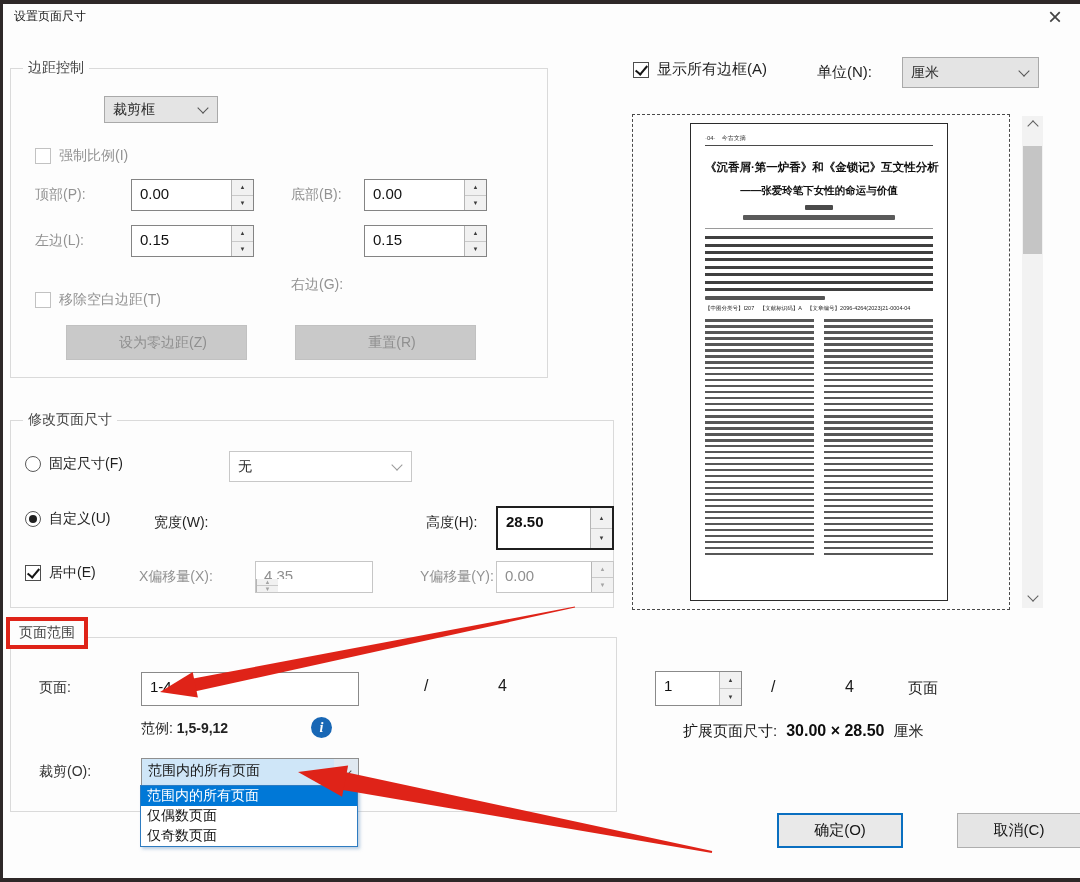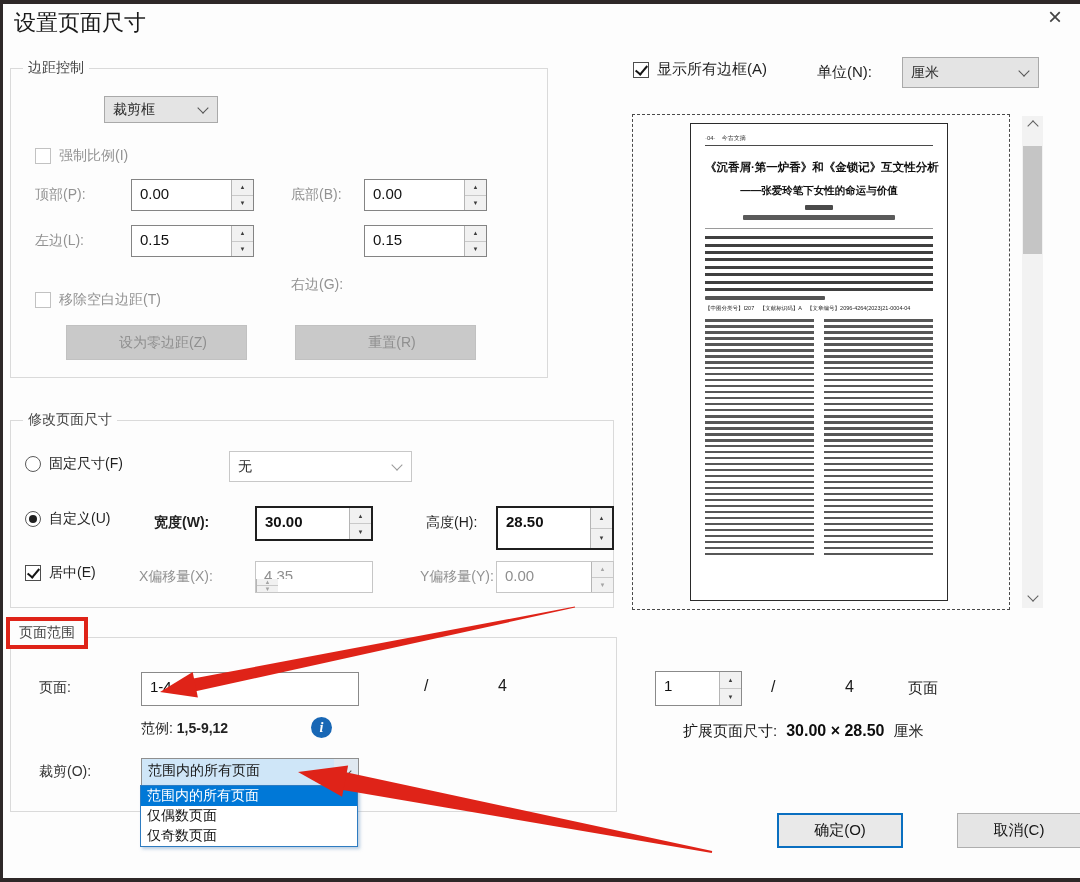--- a/index.html
+++ b/index.html
@@ -4,21 +4,21 @@
 <style>
   * { margin:0; padding:0; box-sizing:border-box; }
   html,body { background:#ffffff; }
   body { font-family:"Liberation Sans","DejaVu Sans",sans-serif; }
   .screen { position:relative; width:1080px; height:882px; background:#fdfdfd; overflow:hidden; }
   .edge-top    { position:absolute; left:0; top:0; width:1080px; height:4px; background:#2e2828; z-index:40; }
   .edge-left   { position:absolute; left:0; top:0; width:3px; height:882px; background:#2e2828; z-index:40; }
   .edge-bottom { position:absolute; left:0; bottom:0; width:1080px; height:4px; background:#2e2828; z-index:40; }
   .abs { position:absolute; }
 
-  .title { position:absolute; left:14px; top:8px; font-size:22px; color:#1a1a1a; }
+  .title { position:absolute; left:14px; top:8px; font-size:12px; color:#1a1a1a; }
   .close { position:absolute; left:1040px; top:2px; width:30px; height:30px; font-size:24px; color:#444; text-align:center; line-height:30px; cursor:pointer; }
 
   .group { position:absolute; border:1px solid #dadada; background:transparent; }
   .group-label { position:absolute; top:-10px; left:12px; background:#fdfdfd; padding:0 5px; font-size:14px; color:#454545; }
 
   .lbl { font-size:14px; color:#1f1f1f; white-space:nowrap; }
   .lbl.gray { color:#929292; }
 
   
   .combo { position:absolute; display:flex; align-items:center; border:1px solid #a9a9a9; background:#e4e4e4; }
@@ -178,28 +178,21 @@
     </div>
     <div class="combo white" style="left:218px; top:30px; width:183px; height:31px;">
       <span class="combo-text">无</span>
       <span class="chev" style="border-color:#9a9a9a;"></span>
     </div>
 
     <div class="check-row" style="left:14px; top:89px;">
       <span class="radio sel"></span>
       <span class="lbl">自定义(U)</span>
     </div>
-    <span class="lbl abs" style="left:143px; top:93px;font-weight:bold;">宽度(W):</span>
-    <div class="spin dark" style="left:244px; top:85px; width:118px; height:35px;">
-      <span class="spin-val" style="font-weight:bold;">30.00</span>
-      <span class="spin-btns">
-          <span class="sb up">▲</span>
-          <span class="sb">▼</span>
-        </span>
-    </div>
+    <span class="lbl abs" style="left:143px; top:93px;">宽度(W):</span>
     <span class="lbl abs" style="left:415px; top:93px;">高度(H):</span>
     <div class="spin dark" style="left:485px; top:85px; width:118px; height:44px;">
       <span class="spin-val" style="font-weight:bold;">28.50</span>
       <span class="spin-btns">
           <span class="sb up">▲</span>
           <span class="sb">▼</span>
         </span>
     </div>
 
     <div class="check-row" style="left:14px; top:143px;">

